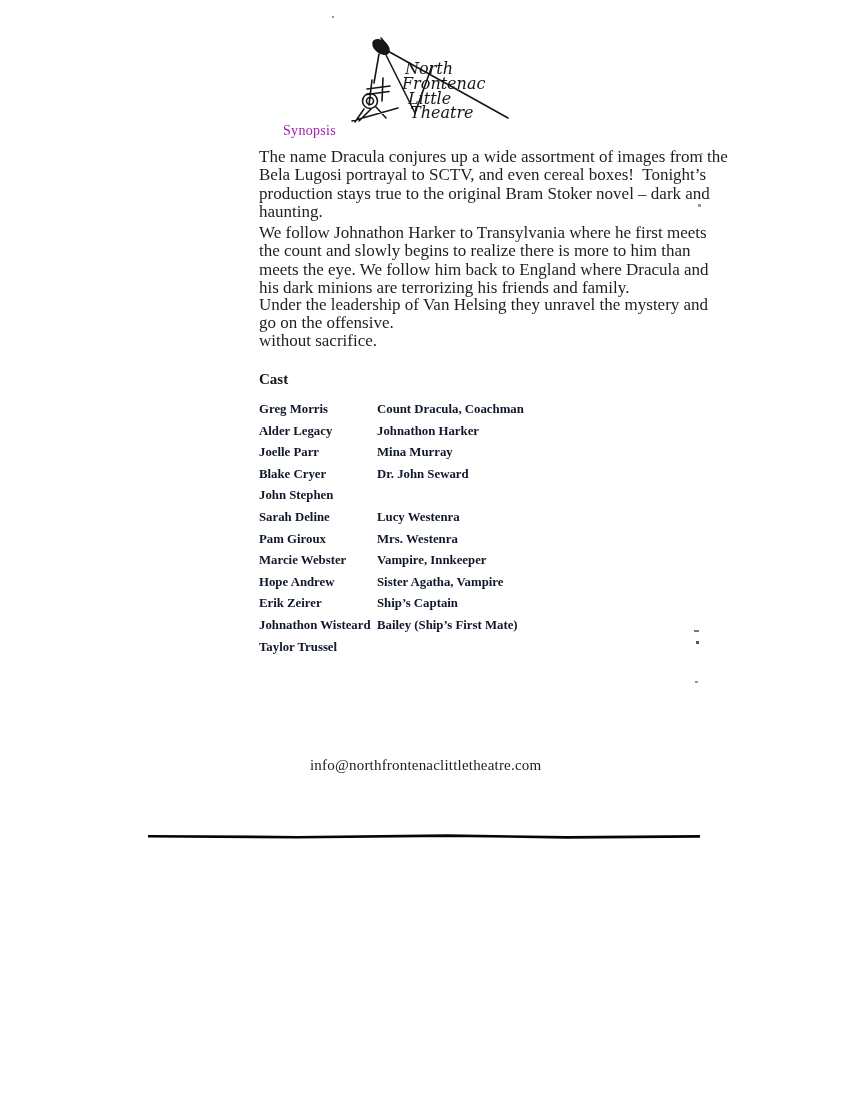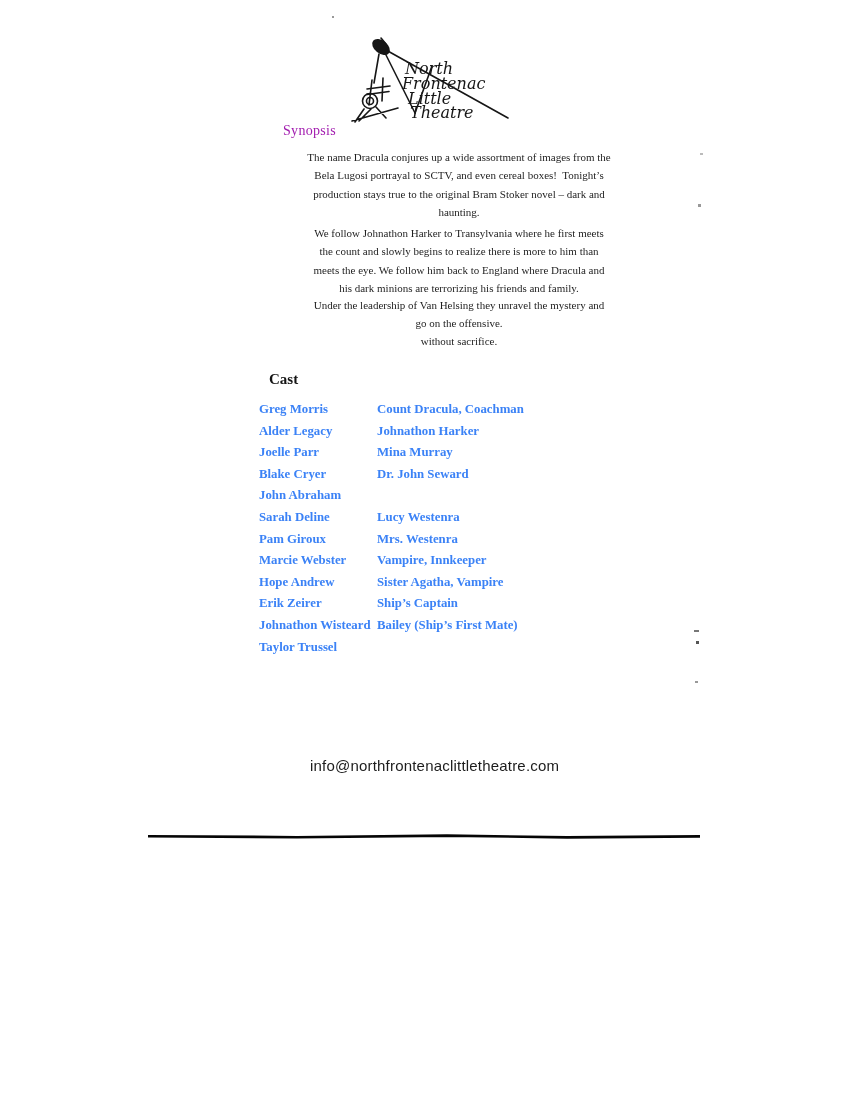--- a/index.html
+++ b/index.html
@@ -40,61 +40,59 @@
     top: 123px;
     font-size: 14px;
     color: #a21caf;
     letter-spacing: 0.3px;
     margin-left: 24px;
   }
   .para {
     position: absolute;
     left: 259px;
     width: 400px;
-    font-size: 11px;
+    font-size: 17px;
     line-height: 18.4px;
     color: #1e1e1e;
-    text-align: center;
   }
   .syn-line { white-space: pre; }
   
   .cast-heading {
     position: absolute;
     left: 259px;
     top: 371px;
     font-size: 15px;
     font-weight: bold;
     color: #141414;
-    margin-left: 10px;
   }
   .cast-list {
     position: absolute;
     left: 259px;
     top: 399px;
     width: 400px;
   }
   .cast-row {
     display: flex;
     height: 21.6px;
     line-height: 21.6px;
     font-size: 12.8px;
     font-weight: bold;
-    color: #3b82f6;
+    color: #0f172a;
   }
   .cast-actor {
     width: 118px;
     flex: 0 0 118px;
   }
   .cast-role { flex: 1; }
   
   .email {
     position: absolute;
     left: 310px;
     top: 757px;
-    font-family: Liberation Sans, sans-serif;
+    font-family: Liberation Serif, serif;
     font-size: 15px;
     color: #1c1c1c;
     letter-spacing: 0.2px;
   }
   .rule {
     position: absolute;
     left: 147px;
     top: 833px;
   }
   .rule path {
@@ -171,21 +169,21 @@
     </div>
     <div class="cast-row">
       <span class="cast-actor">Joelle Parr</span>
       <span class="cast-role">Mina Murray</span>
     </div>
     <div class="cast-row">
       <span class="cast-actor">Blake Cryer</span>
       <span class="cast-role">Dr. John Seward</span>
     </div>
     <div class="cast-row">
-      <span class="cast-actor">John Abraham</span>
+      <span class="cast-actor">John Stephen</span>
     </div>
     <div class="cast-row">
       <span class="cast-actor">Sarah Deline</span>
       <span class="cast-role">Lucy Westenra</span>
     </div>
     <div class="cast-row">
       <span class="cast-actor">Pam Giroux</span>
       <span class="cast-role">Mrs. Westenra</span>
     </div>
     <div class="cast-row">

